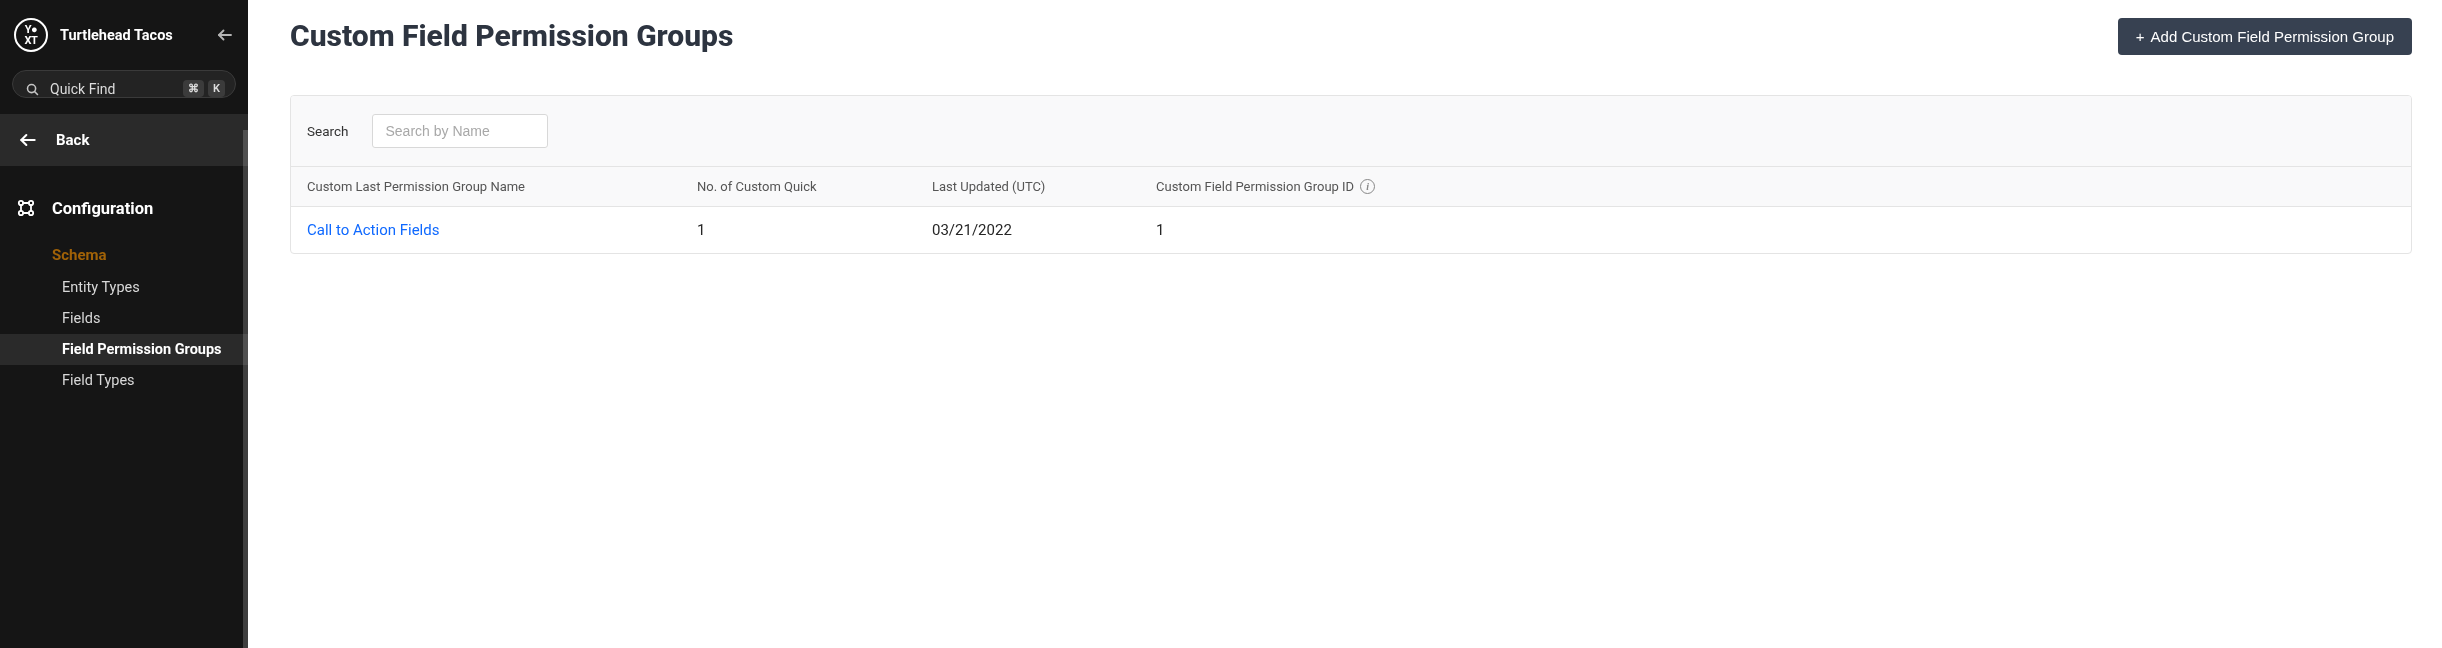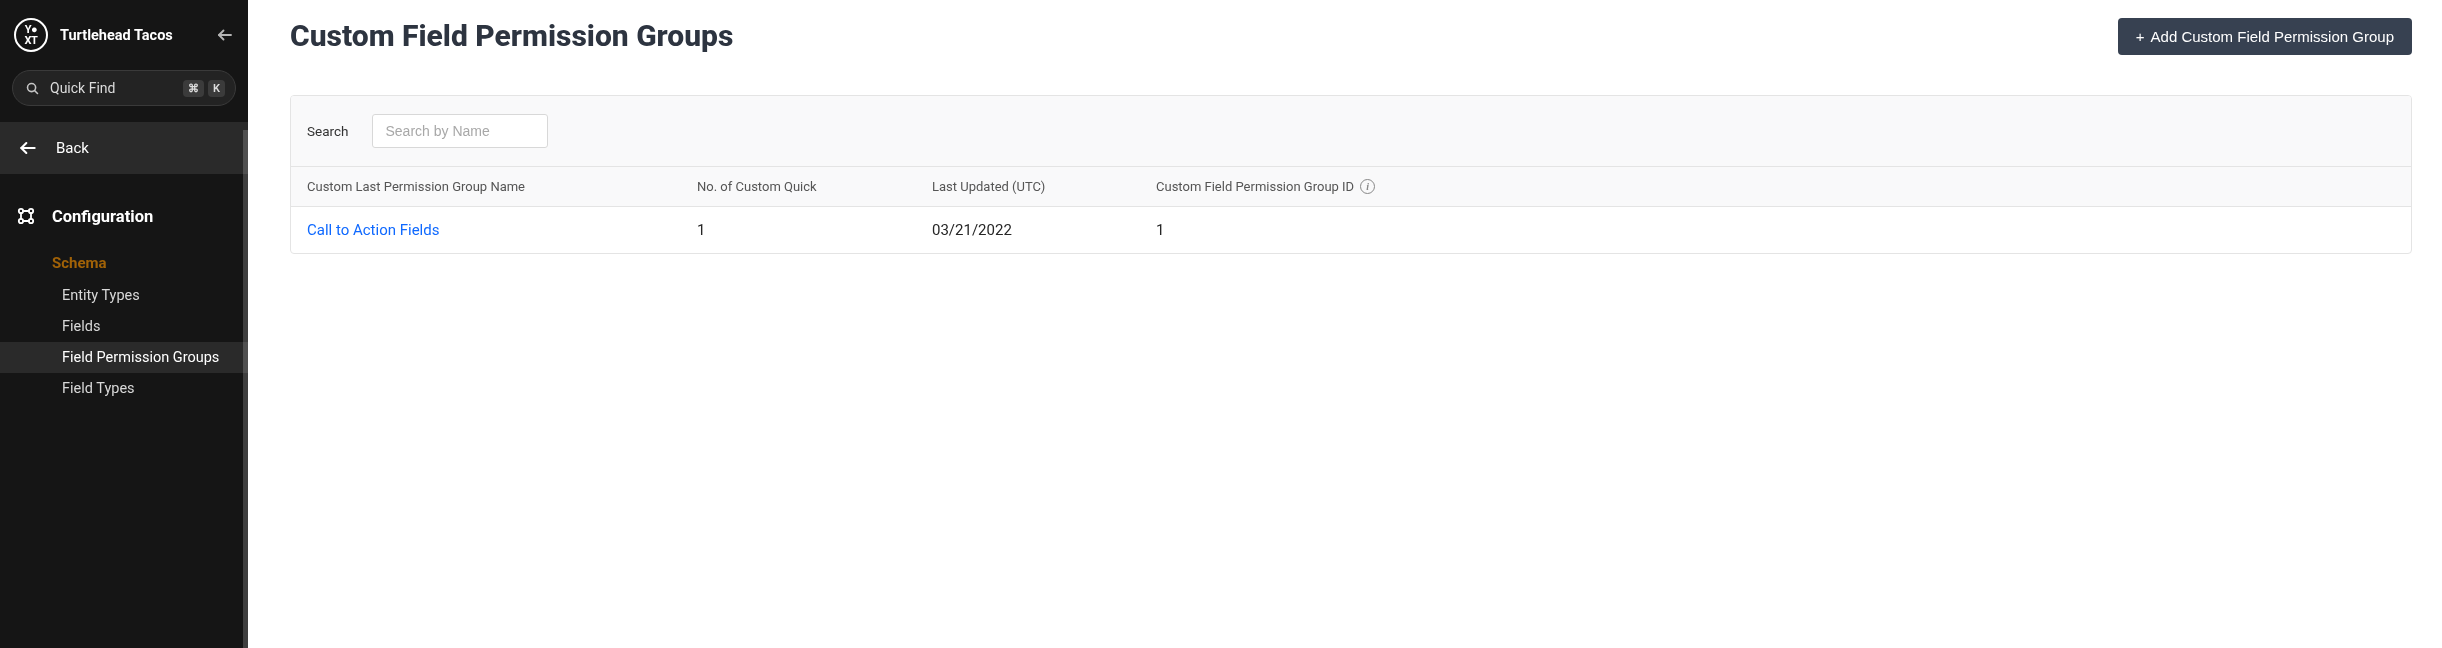--- a/index.html
+++ b/index.html
@@ -58,23 +58,23 @@
     .collapse-arrow {
       color: #b5b5b5;
       cursor: pointer;
     }
 
     .quickfind {
       margin: 4px 12px 16px 12px;
       background: #232323;
       border: 1px solid #3a3a3a;
       border-radius: 20px;
-      height: 36px;
-      display: flex;
-      align-items: center;
+      height: 28px;
+      display: flex;
+      align-items: flex-end;
       padding: 0 10px 0 12px;
       gap: 10px;
     }
     .quickfind .qf-text {
       flex: 1;
       color: #dcdcdc;
       font-size: 14px;
     }
     .kbd-group {
       display: flex;
@@ -91,21 +91,21 @@
       font-weight: 600;
     }
 
     .back-row {
       background: #2a2a2a;
       display: flex;
       align-items: center;
       gap: 18px;
       padding: 16px 18px;
       font-size: 15px;
-      font-weight: 400;
+      font-weight: 700;
       cursor: pointer;
     }
 
     .section-title-row {
       display: flex;
       align-items: center;
       gap: 14px;
       padding: 30px 14px 20px 14px;
       text-align: center;
     }
@@ -124,21 +124,21 @@
     .nav-item {
       font-size: 14.5px;
       padding: 7px 14px 7px 62px;
       color: #d8d8d8;
       cursor: pointer;
       font-weight: 400;
     }
     .nav-item.active {
       background: #2a2a2a;
       color: #fff;
-      font-weight: 400;
+      font-weight: 700;
     }
 
     
     .main {
       flex: 1;
       padding: 18px 30px 30px 42px;
     }
     .header-row {
       display: flex;
       align-items: flex-start;

